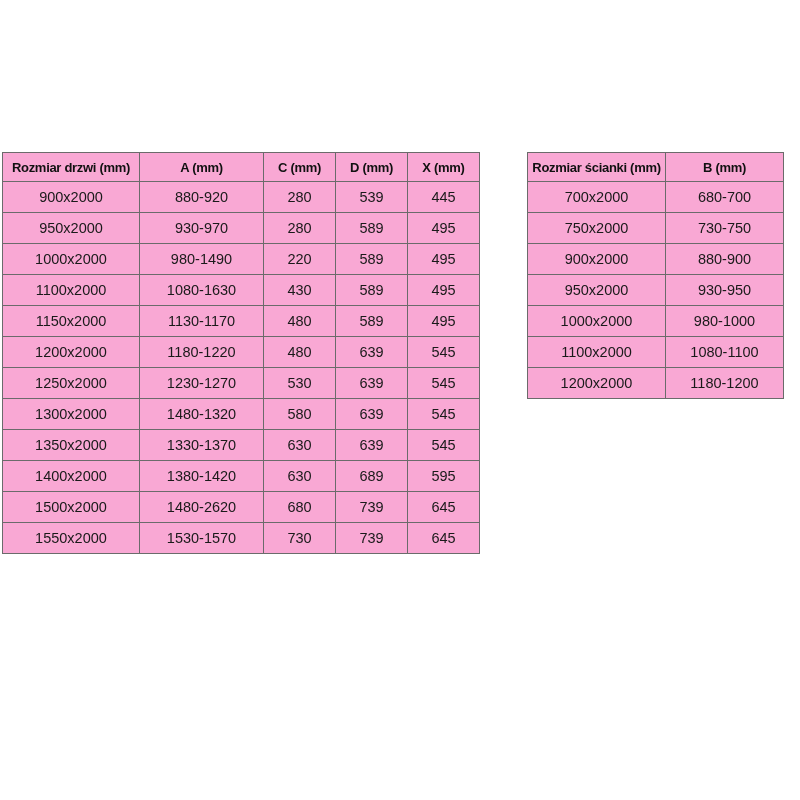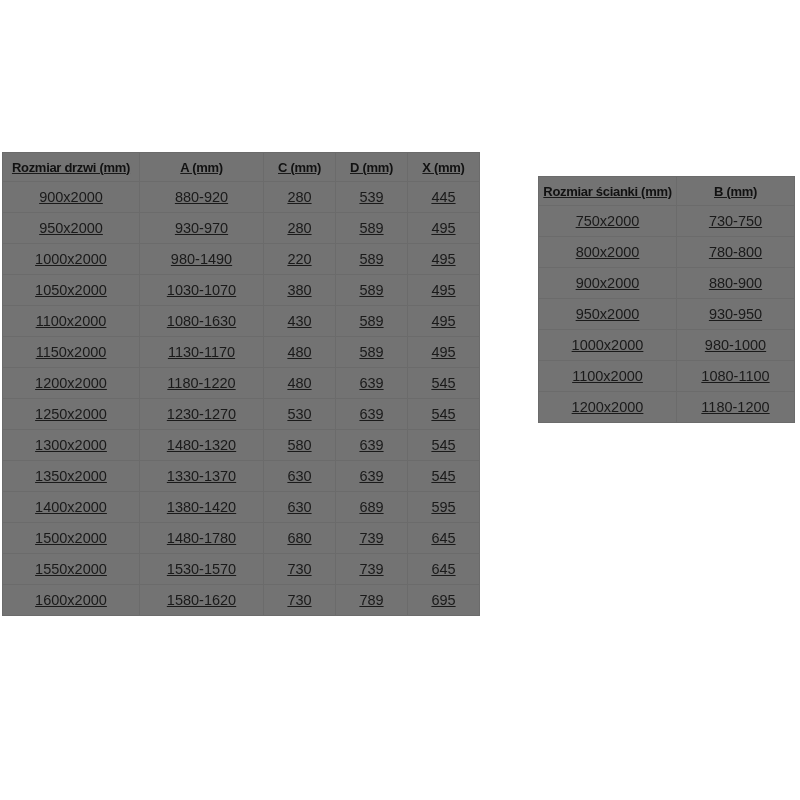--- a/index.html
+++ b/index.html
@@ -11,33 +11,31 @@
     width: 800px;
     height: 800px;
     position: relative;
     font-family: "Liberation Sans", sans-serif;
     color: #1a1a1a;
   }
   .spec-table {
     position: absolute;
     border-collapse: collapse;
     table-layout: fixed;
-    background: #737373;
-    text-decoration: underline;
+    background: #f9a8d4;
   }
   .door-table {
     left: 2px;
     top: 152px;
     width: 477px;
   }
   .wall-table {
-    left: 538px;
+    left: 527px;
     top: 152px;
     width: 256px;
-    margin-top: 24px;
   }
   .spec-table th,
   .spec-table td {
     border: 1px solid #6b6b6b;
     text-align: center;
     vertical-align: middle;
     padding: 0;
     white-space: nowrap;
     overflow: hidden;
   }
@@ -100,27 +98,20 @@
       <td>495</td>
     </tr>
       <tr>
       <td>1000x2000</td>
       <td>980-1490</td>
       <td>220</td>
       <td>589</td>
       <td>495</td>
     </tr>
       <tr>
-      <td>1050x2000</td>
-      <td>1030-1070</td>
-      <td>380</td>
-      <td>589</td>
-      <td>495</td>
-    </tr>
-      <tr>
       <td>1100x2000</td>
       <td>1080-1630</td>
       <td>430</td>
       <td>589</td>
       <td>495</td>
     </tr>
       <tr>
       <td>1150x2000</td>
       <td>1130-1170</td>
       <td>480</td>
@@ -157,64 +148,57 @@
     </tr>
       <tr>
       <td>1400x2000</td>
       <td>1380-1420</td>
       <td>630</td>
       <td>689</td>
       <td>595</td>
     </tr>
       <tr>
       <td>1500x2000</td>
-      <td>1480-1780</td>
+      <td>1480-2620</td>
       <td>680</td>
       <td>739</td>
       <td>645</td>
     </tr>
       <tr>
       <td>1550x2000</td>
       <td>1530-1570</td>
       <td>730</td>
       <td>739</td>
       <td>645</td>
-    </tr>
-      <tr>
-      <td>1600x2000</td>
-      <td>1580-1620</td>
-      <td>730</td>
-      <td>789</td>
-      <td>695</td>
     </tr>
     </tbody>
 </table>
 
 <table class="spec-table wall-table">
   <colgroup>
     <col class="c-size">
       <col class="c-b">
   </colgroup>
   <thead>
     <tr>
       <th>Rozmiar ścianki (mm)</th>
       <th>B (mm)</th>
     </tr>
   </thead>
   <tbody>
 
+  <tr>
+      <td>700x2000</td>
+      <td>680-700</td>
+    </tr>
       <tr>
       <td>750x2000</td>
       <td>730-750</td>
     </tr>
       <tr>
-      <td>800x2000</td>
-      <td>780-800</td>
-    </tr>
-      <tr>
       <td>900x2000</td>
       <td>880-900</td>
     </tr>
       <tr>
       <td>950x2000</td>
       <td>930-950</td>
     </tr>
       <tr>
       <td>1000x2000</td>
       <td>980-1000</td>

